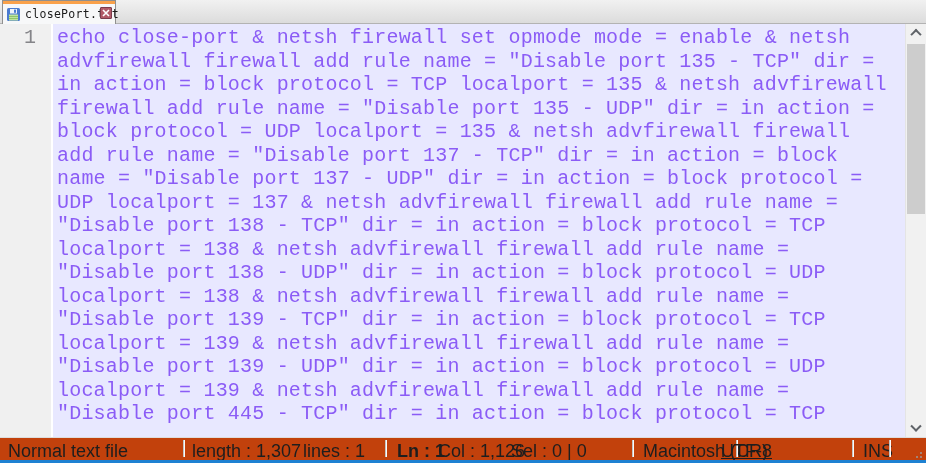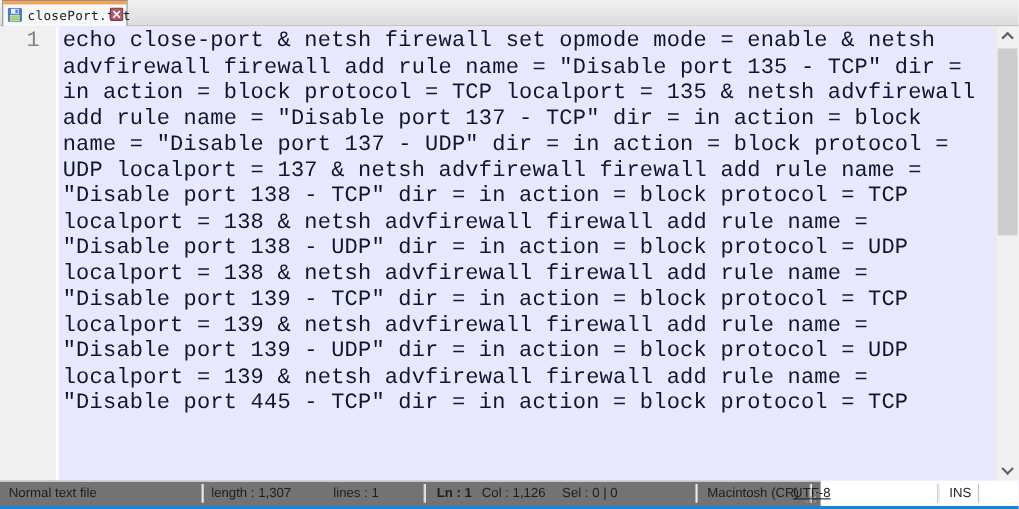--- a/index.html
+++ b/index.html
@@ -43,21 +43,21 @@
   .line-number{
     position:absolute;top:2px;right:15px;
     font-family:"Liberation Mono",monospace;font-size:20px;line-height:23.5px;
     color:#848488;
   }
   .text-area{
     position:absolute;left:57px;top:2px;right:0;bottom:0;cursor:text;
   }
   .line{
     white-space:pre;font-family:"Liberation Mono",monospace;
-    font-size:20px;line-height:23.5px;letter-spacing:0.2px;color:#0f172a;
+    font-size:20px;line-height:23.5px;letter-spacing:0.2px;color:#8b5cf6;
   }
   
   .scrollbar{
     position:absolute;left:905px;top:24px;width:21px;height:413px;
     background:#f1f1f1;border-left:1px solid #e4e4e4;box-sizing:border-box;
   }
   .sb-btn{
     position:absolute;left:0;width:100%;height:17px;
     display:flex;align-items:center;justify-content:center;cursor:pointer;
   }
@@ -65,23 +65,23 @@
   .sb-btn-down{bottom:0;}
   .chev{width:6px;height:6px;border-left:2px solid #5f6368;border-top:2px solid #5f6368;}
   .chev-up{transform:rotate(45deg) translate(1px,1px);}
   .chev-down{transform:rotate(225deg) translate(2px,2px);}
   .sb-thumb{
     position:absolute;left:1px;top:20px;width:18px;height:170px;
     background:#cdcdcd;cursor:grab;
   }
   
   .status-bar{
-    position:absolute;left:0;top:437px;width:746px;height:23px;
-    background:#737373;border-top:1px solid #dddddd;box-sizing:border-box;
-    font-size:12px;color:#1e1e1e;
+    position:absolute;left:0;top:437px;width:926px;height:23px;
+    background:#c2410c;border-top:1px solid #dddddd;box-sizing:border-box;
+    font-size:18px;color:#1e1e1e;
   }
   .status-item{position:absolute;top:3px;white-space:nowrap;}
   .status-divider{
     position:absolute;top:2px;width:1px;height:17px;background:#c4c4c4;
     border-right:1px solid #fbfbfb;
   }
   .grip{position:absolute;right:3px;bottom:3px;width:11px;height:11px;cursor:nwse-resize;}
   .blue-border{position:absolute;left:0;top:460px;width:926px;height:3px;}
 </style>
 </head>
@@ -111,20 +111,22 @@
 
 <div class="editor">
   <div class="gutter">
     <span class="line-number">1</span>
   </div>
   <div class="text-area">
 
   <div class="line">echo close-port &amp; netsh firewall set opmode mode = enable &amp; netsh</div>
       <div class="line">advfirewall firewall add rule name = "Disable port 135 - TCP" dir =</div>
       <div class="line">in action = block protocol = TCP localport = 135 &amp; netsh advfirewall</div>
+      <div class="line">firewall add rule name = "Disable port 135 - UDP" dir = in action =</div>
+      <div class="line">block protocol = UDP localport = 135 &amp; netsh advfirewall firewall</div>
       <div class="line">add rule name = "Disable port 137 - TCP" dir = in action = block</div>
       <div class="line">name = "Disable port 137 - UDP" dir = in action = block protocol =</div>
       <div class="line">UDP localport = 137 &amp; netsh advfirewall firewall add rule name =</div>
       <div class="line">"Disable port 138 - TCP" dir = in action = block protocol = TCP</div>
       <div class="line">localport = 138 &amp; netsh advfirewall firewall add rule name =</div>
       <div class="line">"Disable port 138 - UDP" dir = in action = block protocol = UDP</div>
       <div class="line">localport = 138 &amp; netsh advfirewall firewall add rule name =</div>
       <div class="line">"Disable port 139 - TCP" dir = in action = block protocol = TCP</div>
       <div class="line">localport = 139 &amp; netsh advfirewall firewall add rule name =</div>
       <div class="line">"Disable port 139 - UDP" dir = in action = block protocol = UDP</div>

